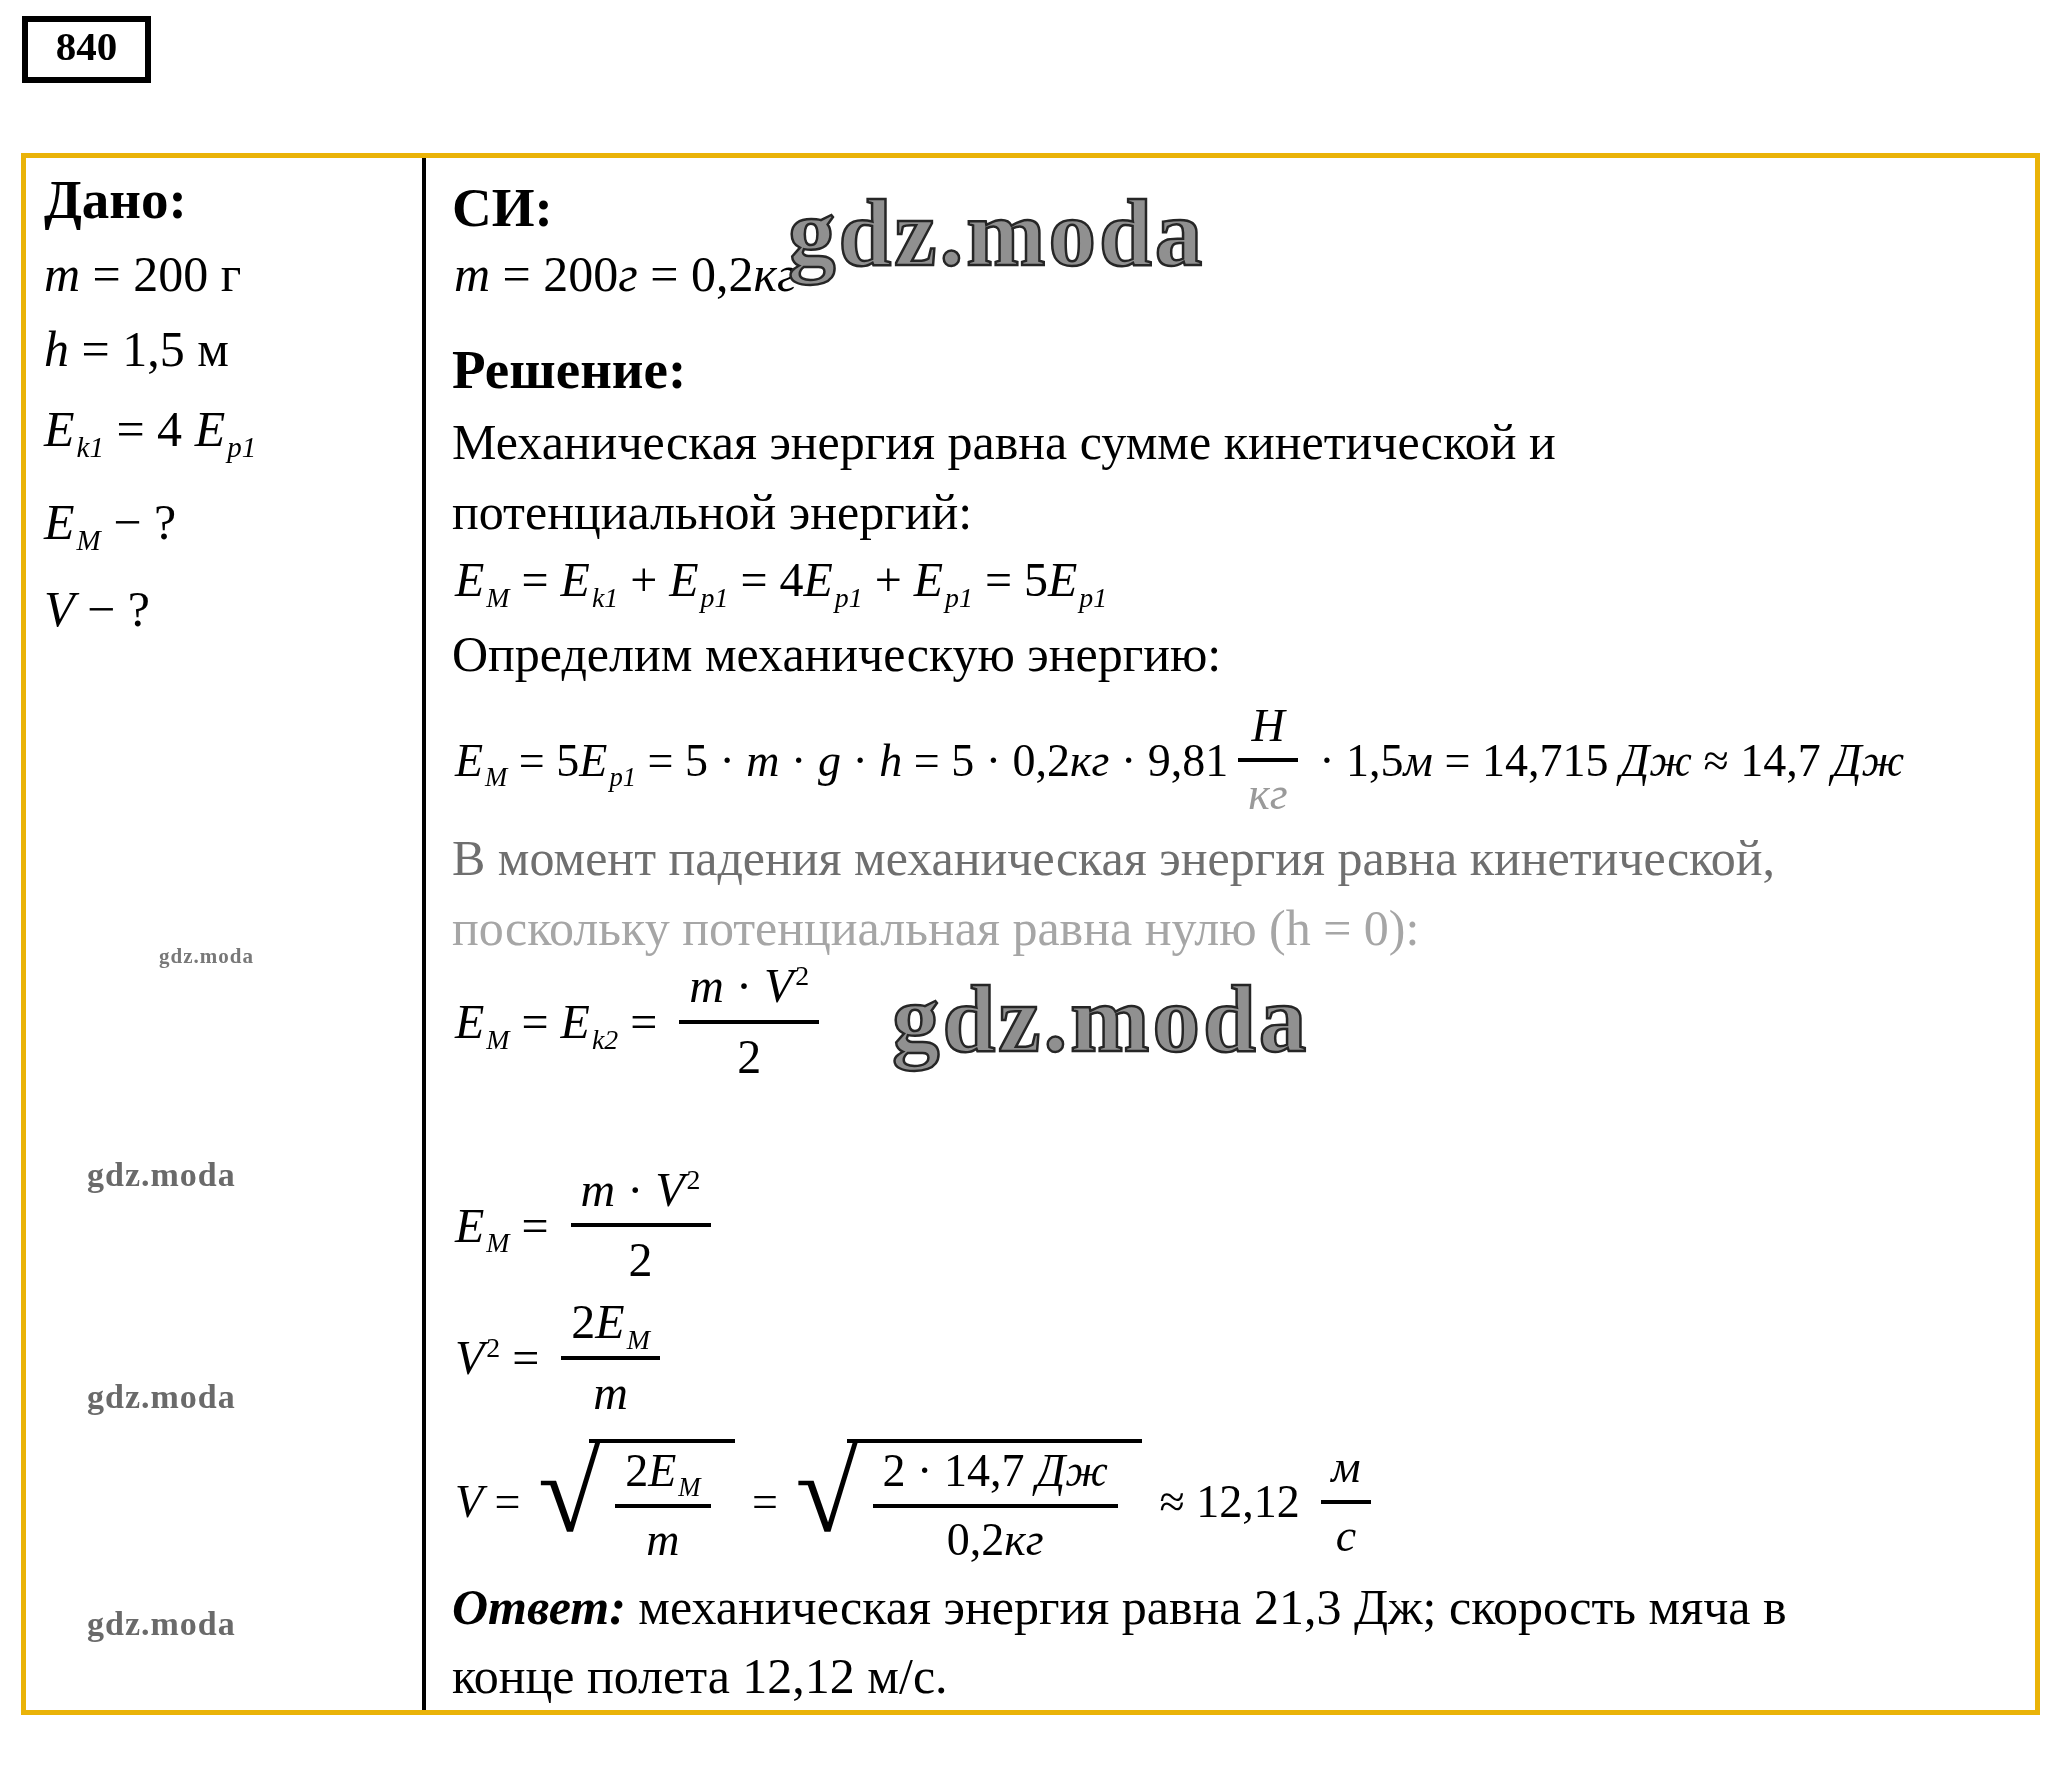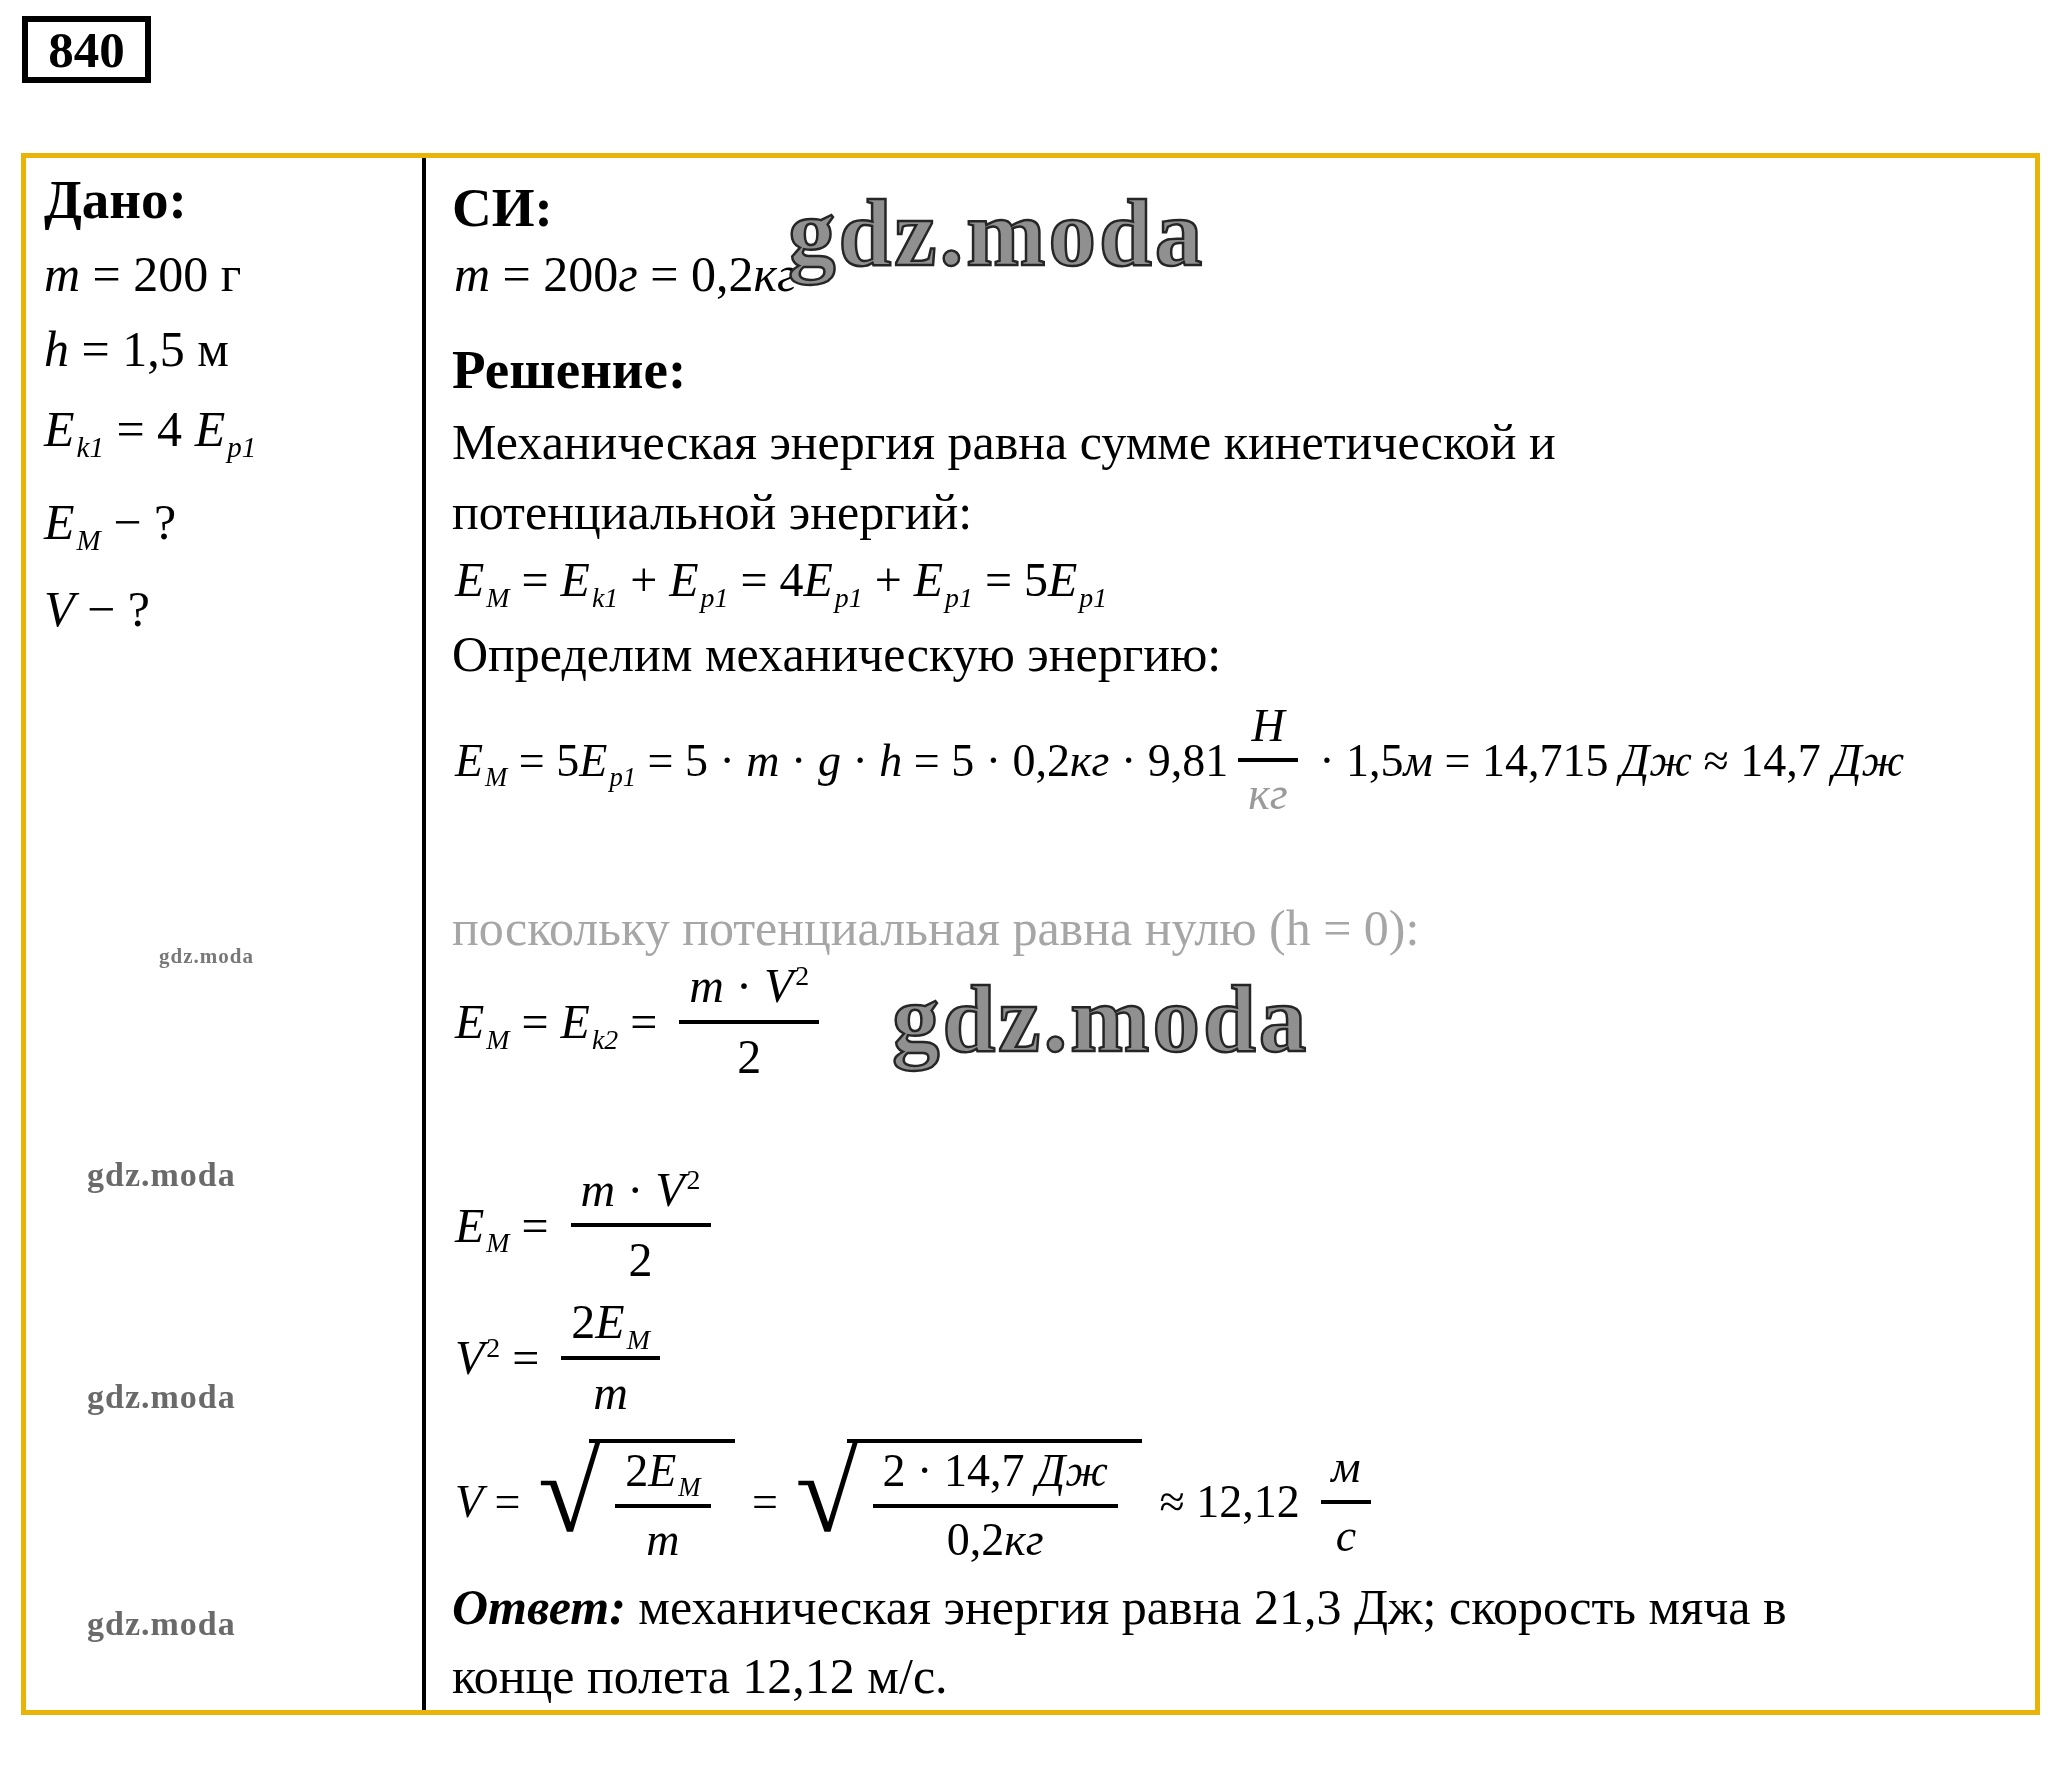--- a/index.html
+++ b/index.html
@@ -4,22 +4,22 @@
 <style>
   html,body{margin:0;padding:0;}
   body{
     width:2070px;height:1765px;background:#ffffff;position:relative;
     font-family:"Liberation Serif","DejaVu Serif",serif;color:#000;
     overflow:hidden;
   }
   
   .problem-box{
     position:absolute;left:22px;top:16px;width:117px;height:55px;
-    border:6px solid #000;display:flex;align-items:center;justify-content:center;
-    font-size:51px;font-weight:bold;
+    border:6px solid #000;display:flex;justify-content:center;
+    font-size:41px;font-weight:bold;
   }
   
   .table{
     position:absolute;left:21px;top:153px;width:2009px;height:1552px;
     border:5px solid #eab308;
   }
   .divider{
     position:absolute;left:396px;top:0;bottom:0;width:4px;background:#000;
   }
   .abs{position:absolute;}
@@ -144,20 +144,21 @@
         <span class="den"><span class="tok it gray">кг</span></span>
       </span>
       <span class="tok"> · 1,5</span>
       <span class="tok it">м</span>
       <span class="tok"> = 14,715 </span>
       <span class="tok it">Дж</span>
       <span class="tok"> ≈ 14,7 </span>
       <span class="tok it">Дж</span>
     </div>
 
+  <div class="abs body-text nowrap faded-1" style="left:426px;top:671px;">В момент падения механическая энергия равна кинетической,</div>
   <div class="abs body-text nowrap faded-2" style="left:426px;top:741px;">поскольку потенциальная равна нулю (h = 0):</div>
 
   <div class="abs formula" style="left:429px;top:804px;height:119px;">
       <span class="tok it">E<sub>M</sub></span>
       <span class="tok"> = </span>
       <span class="tok it">E<sub>k2</sub></span>
       <span class="tok"> = </span>
       <span class="frac">
         <span class="num"><span class="tok it">m</span><span class="tok"> · </span><span class="tok it">V<sup>2</sup></span></span>
         <span class="den"><span class="tok">2</span></span>

